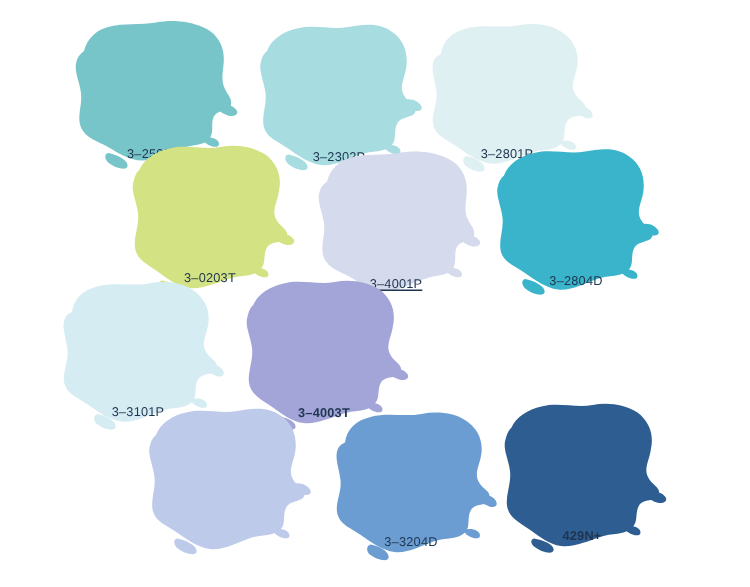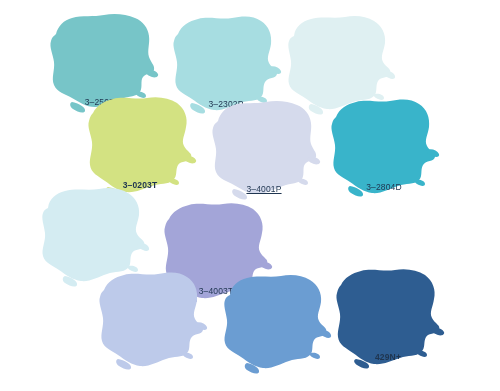--- a/index.html
+++ b/index.html
@@ -73,22 +73,23 @@
         <path d="M12,24 C15,16 23,11 32,9 C43,6 55,10 66,8 C76,6 87,5 95,11 C103,16 106,25 105,34 C104,42 100,47 103,53 C106,59 112,59 111,64 C110,69 102,67 99,72 C96,77 99,83 95,87 C90,92 82,90 74,93 C65,96 57,101 48,100 C40,99 33,94 26,89 C19,84 12,82 10,75 C8,68 12,60 11,52 C10,44 6,36 8,31 C9,27 10,26 12,24 Z" fill="#a7dde1"></path>
         <path d="M103,57 C107,55 113,57 115,61 C116,64 112,65 109,63 C106,62 102,60 103,57 Z M26,93 C32,94 40,98 39,102 C38,105 31,103 27,100 C24,98 23,94 26,93 Z M92,87 C96,86 101,88 101,91 C101,94 96,93 93,91 C91,90 90,88 92,87 Z" fill="#a7dde1"></path>
       </svg>
       <div class="swatch-label lbl-lowered" style="color: rgb(31, 53, 80);">3–2302P</div>
     </div>
     <div class="swatch" style="left: 278px; top: 8px;">
       <svg viewBox="0 0 120 112">
         <path d="M16,28 C17,19 24,13 33,11 C44,8 56,11 67,9 C77,7 88,8 96,13 C104,18 108,26 107,35 C106,43 102,48 105,54 C108,60 114,60 112,66 C110,71 103,68 100,73 C97,78 100,84 96,88 C91,93 83,91 75,94 C66,97 58,102 49,101 C41,100 34,95 27,90 C20,85 13,83 11,76 C9,69 14,61 13,53 C12,45 9,38 11,33 C12,30 14,29 16,28 Z" fill="#dff0f2"></path>
         <path d="M106,64 C110,62 116,64 117,68 C118,71 114,72 111,70 C108,69 105,67 106,64 Z M33,96 C39,97 46,101 45,105 C44,108 37,106 33,103 C30,101 30,97 33,96 Z M97,86 C101,85 106,87 106,90 C106,93 101,92 98,90 C96,89 95,87 97,86 Z" fill="#dff0f2"></path>
       </svg>
+      <div class="swatch-label lbl-lowered" style="color: rgb(31, 53, 80);">3–2801P</div>
     </div>
-    <div class="swatch" style="left: 80px; top: 91px; font-weight: bold;">
+    <div class="swatch" style="left: 80px; top: 91px;">
       <svg viewBox="0 0 120 112">
         <path d="M13,22 C16,15 24,10 33,8 C44,5 56,9 67,7 C78,5 89,7 97,12 C105,18 108,27 106,36 C105,44 101,49 104,55 C107,61 113,62 111,67 C109,72 101,69 98,74 C95,79 98,85 93,89 C88,94 80,92 72,95 C63,98 55,102 46,101 C38,100 32,95 25,90 C18,85 11,82 10,74 C9,67 13,59 12,51 C11,43 7,36 9,30 C10,26 11,24 13,22 Z" fill="#d3e282"></path>
         <path d="M104,66 C108,64 114,65 116,69 C117,72 113,73 110,72 C107,71 103,69 104,66 Z M28,96 C34,97 42,100 41,104 C40,107 33,105 29,102 C26,100 25,97 28,96 Z M90,88 C94,87 99,89 99,92 C99,95 94,94 91,92 C89,91 88,89 90,88 Z" fill="#d3e282"></path>
       </svg>
       <div class="swatch-label lbl-lowered" style="color: rgb(31, 53, 80);">3–0203T</div>
     </div>
     <div class="swatch" style="left: 204px; top: 95px;">
       <svg viewBox="0 0 120 112">
         <path d="M14,26 C16,18 22,12 30,10 C40,7 52,9 62,7 C72,5 84,6 93,10 C101,13 106,20 107,28 C108,36 105,42 107,49 C109,55 113,57 112,62 C111,66 104,65 101,69 C98,73 101,79 98,84 C95,89 87,88 79,91 C70,94 62,99 53,99 C44,99 37,94 30,90 C23,86 15,84 12,77 C9,70 13,62 12,54 C11,46 7,39 9,33 C10,29 12,28 14,26 Z" fill="#d5daec"></path>
         <path d="M104,63 C108,61 114,62 116,66 C117,69 113,70 110,69 C107,68 103,66 104,63 Z M30,94 C36,95 44,99 43,103 C42,106 35,104 31,101 C28,99 27,95 30,94 Z M95,84 C99,83 104,85 104,88 C104,91 99,90 96,88 C94,87 93,85 95,84 Z" fill="#d5daec"></path>
@@ -100,39 +101,41 @@
         <path d="M12,24 C15,16 23,11 32,9 C43,6 55,10 66,8 C76,6 87,5 95,11 C103,16 106,25 105,34 C104,42 100,47 103,53 C106,59 112,59 111,64 C110,69 102,67 99,72 C96,77 99,83 95,87 C90,92 82,90 74,93 C65,96 57,101 48,100 C40,99 33,94 26,89 C19,84 12,82 10,75 C8,68 12,60 11,52 C10,44 6,36 8,31 C9,27 10,26 12,24 Z" fill="#39b4ca"></path>
         <path d="M103,57 C107,55 113,57 115,61 C116,64 112,65 109,63 C106,62 102,60 103,57 Z M26,93 C32,94 40,98 39,102 C38,105 31,103 27,100 C24,98 23,94 26,93 Z M92,87 C96,86 101,88 101,91 C101,94 96,93 93,91 C91,90 90,88 92,87 Z" fill="#39b4ca"></path>
       </svg>
       <div class="swatch-label lbl-lowered" style="color: rgb(31, 53, 80); text-align: center;">3–2804D</div>
     </div>
     <div class="swatch" style="left: 32px; top: 180px;">
       <svg viewBox="0 0 120 112">
         <path d="M16,28 C17,19 24,13 33,11 C44,8 56,11 67,9 C77,7 88,8 96,13 C104,18 108,26 107,35 C106,43 102,48 105,54 C108,60 114,60 112,66 C110,71 103,68 100,73 C97,78 100,84 96,88 C91,93 83,91 75,94 C66,97 58,102 49,101 C41,100 34,95 27,90 C20,85 13,83 11,76 C9,69 14,61 13,53 C12,45 9,38 11,33 C12,30 14,29 16,28 Z" fill="#d4ecf2"></path>
         <path d="M106,64 C110,62 116,64 117,68 C118,71 114,72 111,70 C108,69 105,67 106,64 Z M33,96 C39,97 46,101 45,105 C44,108 37,106 33,103 C30,101 30,97 33,96 Z M97,86 C101,85 106,87 106,90 C106,93 101,92 98,90 C96,89 95,87 97,86 Z" fill="#d4ecf2"></path>
       </svg>
+      <div class="swatch-label lbl-lowered" style="color: rgb(31, 53, 80);">3–3101P</div>
     </div>
-    <div class="swatch" style="left: 156px; top: 197px;">
+    <div class="swatch" style="left: 156px; top: 181px; font-weight: bold;">
       <svg viewBox="0 0 120 112">
         <path d="M13,22 C16,15 24,10 33,8 C44,5 56,9 67,7 C78,5 89,7 97,12 C105,18 108,27 106,36 C105,44 101,49 104,55 C107,61 113,62 111,67 C109,72 101,69 98,74 C95,79 98,85 93,89 C88,94 80,92 72,95 C63,98 55,102 46,101 C38,100 32,95 25,90 C18,85 11,82 10,74 C9,67 13,59 12,51 C11,43 7,36 9,30 C10,26 11,24 13,22 Z" fill="#a3a5d8"></path>
         <path d="M104,66 C108,64 114,65 116,69 C117,72 113,73 110,72 C107,71 103,69 104,66 Z M28,96 C34,97 42,100 41,104 C40,107 33,105 29,102 C26,100 25,97 28,96 Z M90,88 C94,87 99,89 99,92 C99,95 94,94 91,92 C89,91 88,89 90,88 Z" fill="#a3a5d8"></path>
       </svg>
       <div class="swatch-label lbl-lowered" style="color: rgb(31, 53, 80);">3–4003T</div>
     </div>
     <div class="swatch" style="left: 92px; top: 266px;">
       <svg viewBox="0 0 120 112">
         <path d="M12,24 C15,16 23,11 32,9 C43,6 55,10 66,8 C76,6 87,5 95,11 C103,16 106,25 105,34 C104,42 100,47 103,53 C106,59 112,59 111,64 C110,69 102,67 99,72 C96,77 99,83 95,87 C90,92 82,90 74,93 C65,96 57,101 48,100 C40,99 33,94 26,89 C19,84 12,82 10,75 C8,68 12,60 11,52 C10,44 6,36 8,31 C9,27 10,26 12,24 Z" fill="#bdcaea"></path>
         <path d="M103,57 C107,55 113,57 115,61 C116,64 112,65 109,63 C106,62 102,60 103,57 Z M26,93 C32,94 40,98 39,102 C38,105 31,103 27,100 C24,98 23,94 26,93 Z M92,87 C96,86 101,88 101,91 C101,94 96,93 93,91 C91,90 90,88 92,87 Z" fill="#bdcaea"></path>
       </svg>
     </div>
     <div class="swatch" style="left: 214px; top: 267px;">
       <svg viewBox="0 0 120 112">
         <path d="M16,28 C17,19 24,13 33,11 C44,8 56,11 67,9 C77,7 88,8 96,13 C104,18 108,26 107,35 C106,43 102,48 105,54 C108,60 114,60 112,66 C110,71 103,68 100,73 C97,78 100,84 96,88 C91,93 83,91 75,94 C66,97 58,102 49,101 C41,100 34,95 27,90 C20,85 13,83 11,76 C9,69 14,61 13,53 C12,45 9,38 11,33 C12,30 14,29 16,28 Z" fill="#6b9dd2"></path>
         <path d="M106,64 C110,62 116,64 117,68 C118,71 114,72 111,70 C108,69 105,67 106,64 Z M33,96 C39,97 46,101 45,105 C44,108 37,106 33,103 C30,101 30,97 33,96 Z M97,86 C101,85 106,87 106,90 C106,93 101,92 98,90 C96,89 95,87 97,86 Z" fill="#6b9dd2"></path>
       </svg>
+      <div class="swatch-label lbl-lowered" style="color: rgb(31, 53, 80);">3–3204D</div>
     </div>
     <div class="swatch" style="left: 328px; top: 263px; font-weight: bold;">
       <svg viewBox="0 0 120 112">
         <path d="M13,22 C16,15 24,10 33,8 C44,5 56,9 67,7 C78,5 89,7 97,12 C105,18 108,27 106,36 C105,44 101,49 104,55 C107,61 113,62 111,67 C109,72 101,69 98,74 C95,79 98,85 93,89 C88,94 80,92 72,95 C63,98 55,102 46,101 C38,100 32,95 25,90 C18,85 11,82 10,74 C9,67 13,59 12,51 C11,43 7,36 9,30 C10,26 11,24 13,22 Z" fill="#2e5d91"></path>
         <path d="M104,66 C108,64 114,65 116,69 C117,72 113,73 110,72 C107,71 103,69 104,66 Z M28,96 C34,97 42,100 41,104 C40,107 33,105 29,102 C26,100 25,97 28,96 Z M90,88 C94,87 99,89 99,92 C99,95 94,94 91,92 C89,91 88,89 90,88 Z" fill="#2e5d91"></path>
       </svg>
       <div class="swatch-label lbl-lowered" style="color: rgb(31, 53, 80);">429N+</div>
     </div>
   </div>
 

